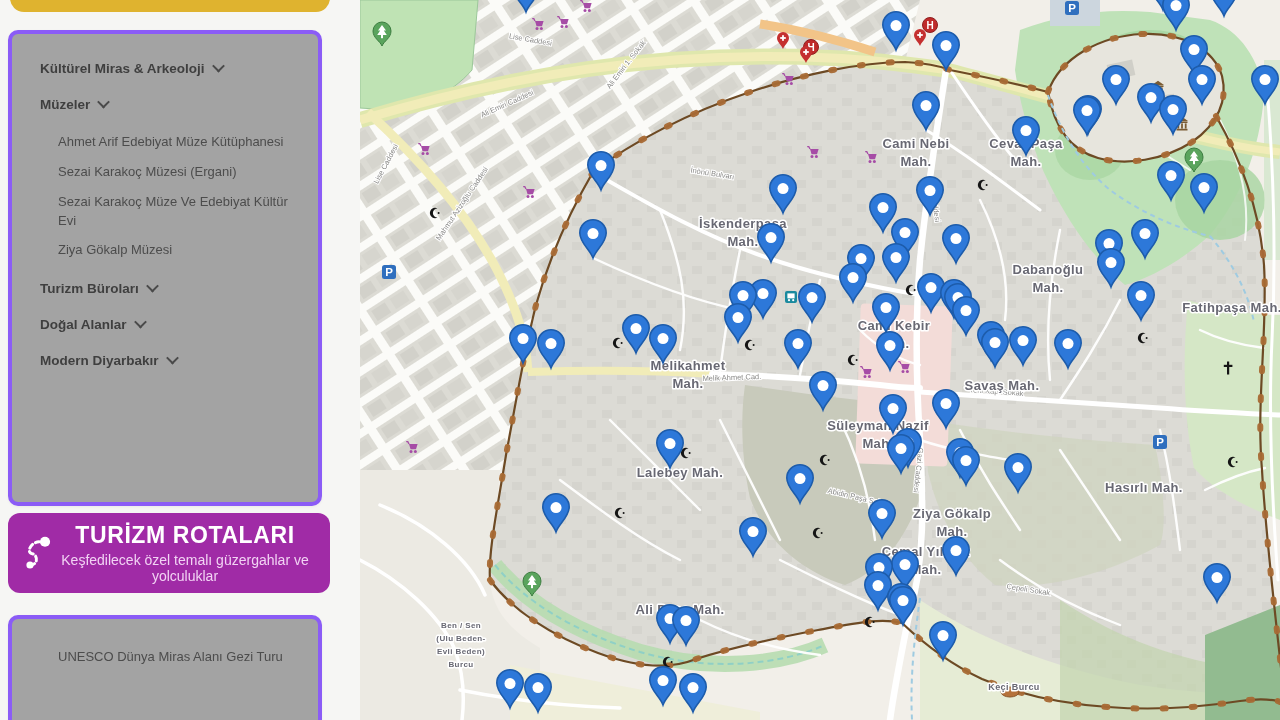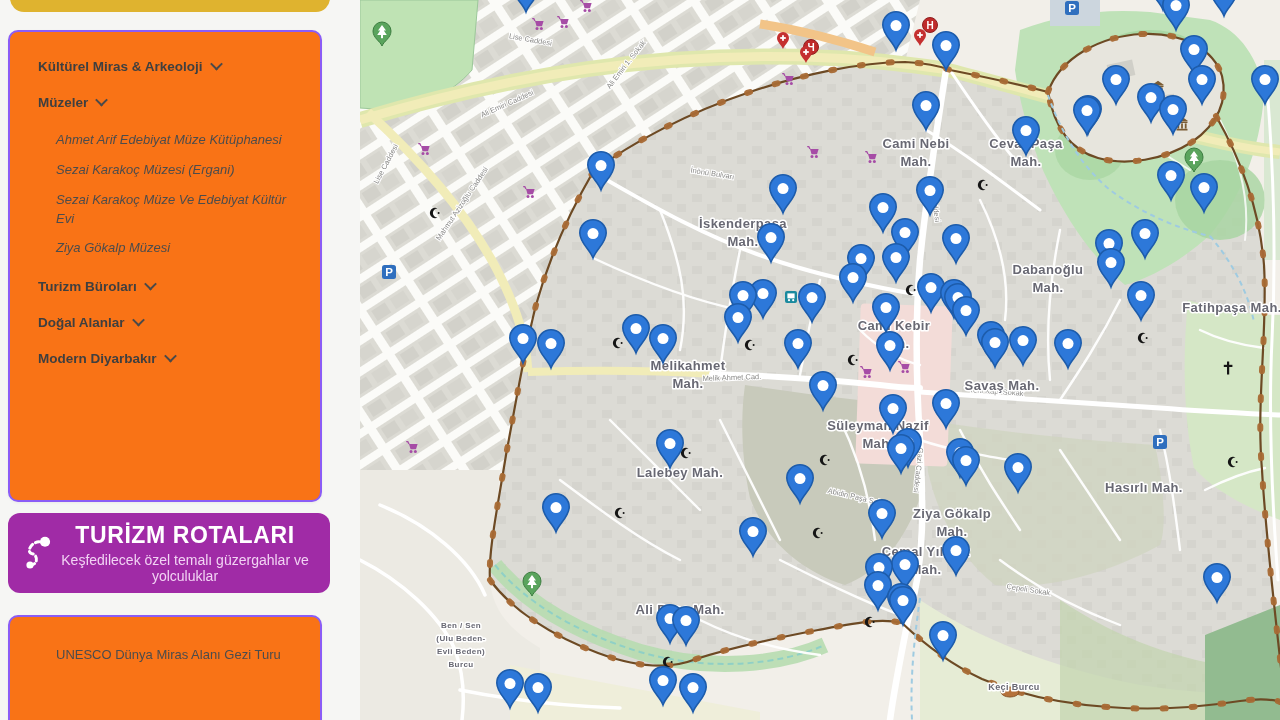--- a/index.html
+++ b/index.html
@@ -2,30 +2,30 @@
 <html><head>
 <meta charset="utf-8">
 <style>
   html,body{margin:0;padding:0;}
   .page{position:relative;width:1280px;height:720px;overflow:hidden;background:#f6f6f4;
         font-family:"Liberation Sans",sans-serif;}
   
   .sidebar{position:absolute;left:8px;top:0;width:326px;height:720px;}
   .topbar{position:absolute;top:-16px;left:2px;right:4px;height:28px;background:#dfb32f;
           border-radius:14px;cursor:pointer;}
-  .card{position:absolute;left:0;right:12px;background:#f97316;border:2px solid #8b5cf6;
+  .card{position:absolute;left:0;right:12px;background:#a3a3a3;border:4px solid #8b5cf6;
         border-radius:10px;box-shadow:0 1px 3px rgba(0,0,0,.05);}
   .card1{top:30px;height:462px;padding-top:6px;overflow:hidden;}
   .cat{display:flex;align-items:center;gap:9px;padding:0 28px;margin:21px 0;
        font-weight:700;font-size:13.5px;color:#3f3f3f;cursor:pointer;}
   .chev{width:7px;height:7px;border-right:2px solid #4a4a4a;border-bottom:2px solid #4a4a4a;
         transform:rotate(45deg) translate(-1px,-1px);flex:0 0 auto;margin-top:-3px;}
   .subs{margin:15px 24px 18px 46px;display:flex;flex-direction:column;gap:11px;
         font-size:13px;color:#4c4c4c;font-weight:500;line-height:1.45;list-style:none;padding:0;}
-  .subs li{cursor:pointer;font-style:italic;}
+  .subs li{cursor:pointer;}
   .banner{position:absolute;top:513px;left:0;right:4px;height:80px;background:#a02ba6;
           border-radius:12px;display:flex;align-items:center;padding:0 10px 0 16px;
           box-sizing:border-box;cursor:pointer;}
   .banner .txt{flex:1;text-align:center;padding-right:10px;}
   .btitle{font-size:23px;font-weight:800;color:#fff;letter-spacing:.6px;}
   .bsub{font-size:14px;color:#f2d3f4;margin-top:3px;}
   .card2{top:615px;height:170px;}
   .tours{margin:28px 28px 0 46px;display:flex;flex-direction:column;gap:15px;
          font-size:13px;color:#4c4c4c;font-weight:500;line-height:1.5;list-style:none;padding:0;}
   .tours li{cursor:pointer;}

